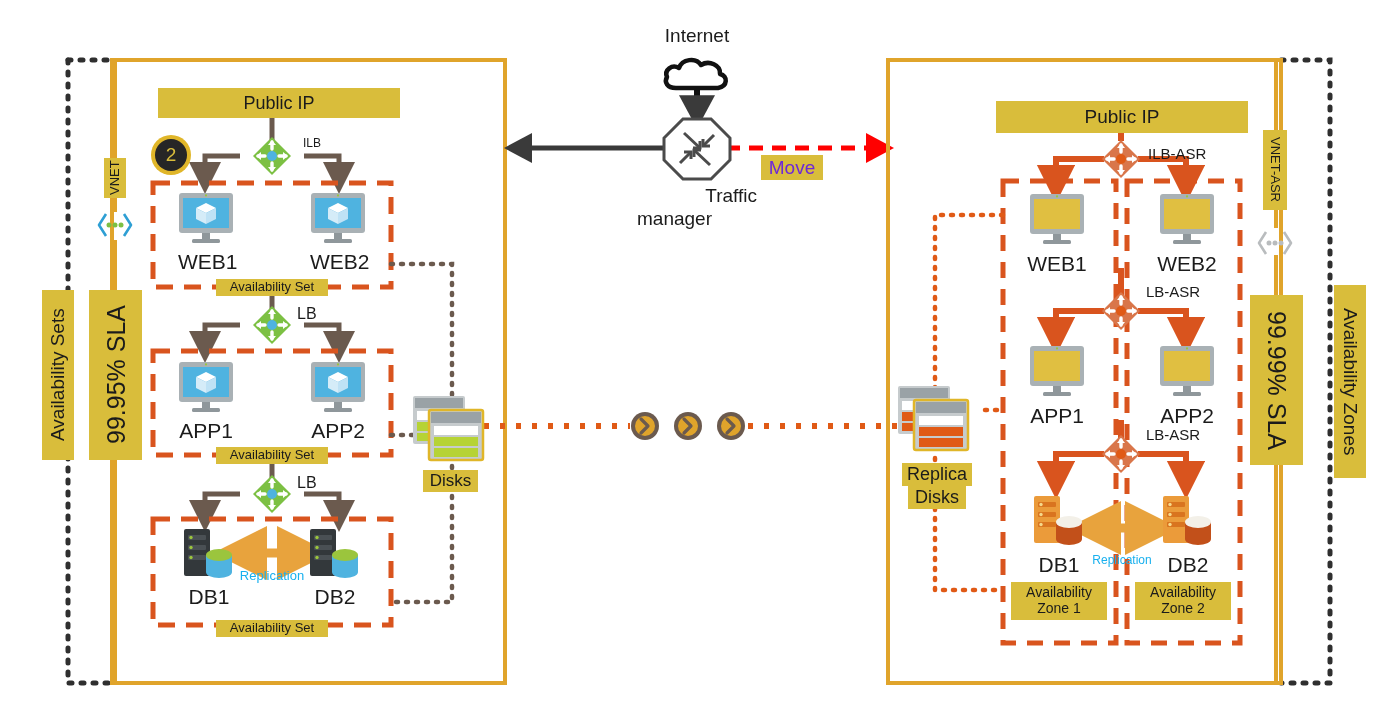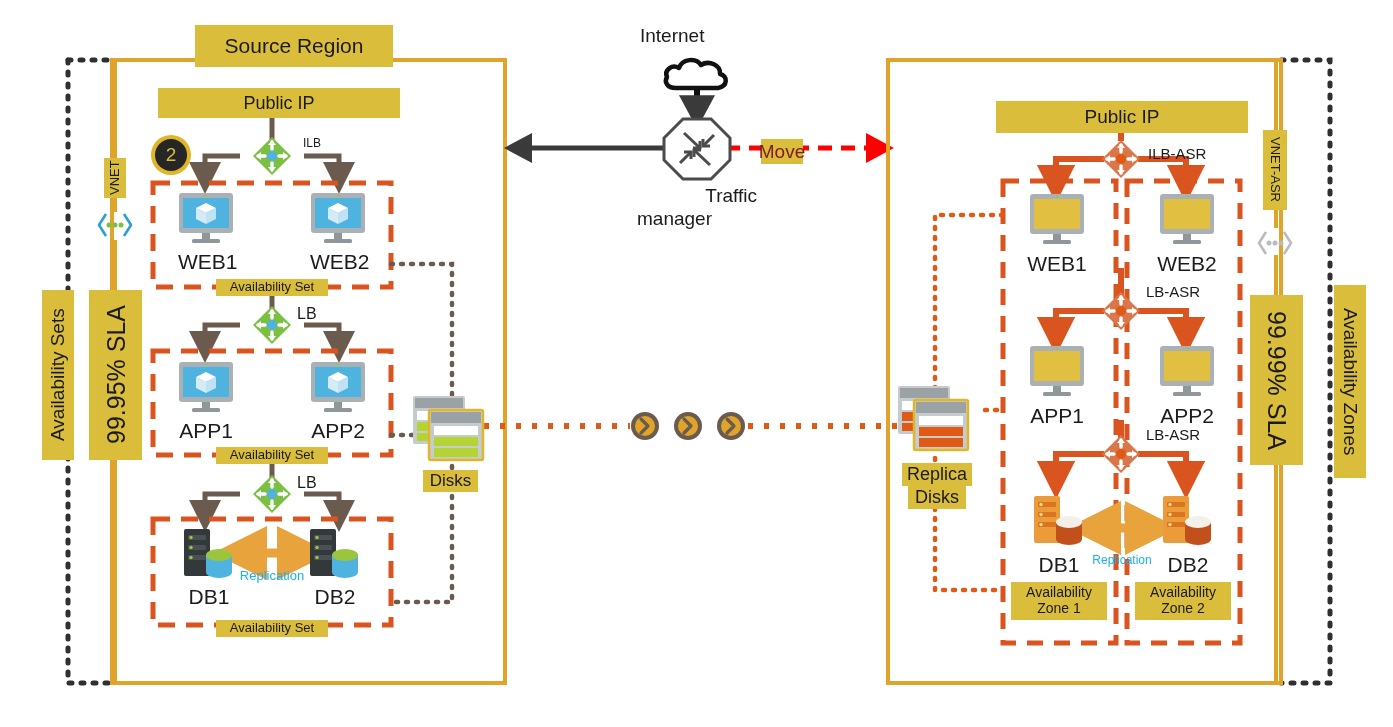--- a/index.html
+++ b/index.html
@@ -160,21 +160,20 @@
         <path d="M684,419 L691,426 L684,433" fill="none" stroke="#6b5a4e" stroke-width="3.2" stroke-linecap="round" stroke-linejoin="round"></path>
       </g>
       <g>
         <circle cx="731" cy="426" r="14" fill="#6b5a4e"></circle>
         <circle cx="731" cy="426" r="10" fill="#e0a42b"></circle>
         <path d="M727,419 L734,426 L727,433" fill="none" stroke="#6b5a4e" stroke-width="3.2" stroke-linecap="round" stroke-linejoin="round"></path>
       </g>
     </g>
   </svg>
 
-  <div class="abs gold-label" style="left:195px;top:25px;width:198px;height:42px;font-size:21px">Source Region</div>
 
   <div class="abs gold-label" style="left:158px;top:88px;width:242px;height:30px;font-size:18px">Public IP</div>
 
   <div class="abs" style="left:150px;top:134px;width:42px;height:42px">
     <svg width="42" height="42">
       <circle cx="21" cy="21" r="20" fill="#e0b629"></circle>
       <circle cx="21" cy="21" r="16" fill="#262626"></circle>
     </svg>
     <div class="abs" style="left:0;top:0;width:42px;height:42px;display:flex;align-items:center;
          justify-content:center;color:#d9bd3b;font-size:19px">2</div>
@@ -306,21 +305,21 @@
     <rect x="4" y="26" width="16" height="9" fill="#b6d335"></rect>
     <rect x="4" y="37" width="16" height="8" fill="#b6d335"></rect>
     <rect x="16" y="14" width="54" height="50" rx="2" fill="#c6cbcd" stroke="#e0b629" stroke-width="2.5"></rect>
     <rect x="18" y="16" width="50" height="11" fill="#9aa2a6"></rect>
     <rect x="21" y="30" width="44" height="9" fill="#ffffff"></rect>
     <rect x="21" y="41" width="44" height="9" fill="#b6d335"></rect>
     <rect x="21" y="52" width="44" height="9" fill="#b6d335"></rect>
   </svg>
   <div class="abs gold-label" style="left:423px;top:470px;width:55px;height:22px;font-size:17px">Disks</div>
 
-  <div class="abs plain" style="left:640px;top:25px;width:114px;text-align:left;font-size:19px">Internet</div>
+  <div class="abs plain" style="left:640px;top:25px;width:114px;text-align:center;font-size:19px">Internet</div>
 
   <svg class="abs" style="left:660px;top:52px" width="74" height="40">
     <path d="M16,36 C7,36 4,30 7,25 C4,18 12,12 19,16 C22,7 36,5 41,13
              C49,8 61,13 60,22 C68,24 68,34 58,36 Z" fill="none" stroke="#111" stroke-width="4.5" stroke-linejoin="round"></path>
   </svg>
 
   <svg class="abs" style="left:662px;top:117px" width="70" height="64">
     <path d="M21,2 L49,2 L68,21 L68,43 L49,62 L21,62 L2,43 L2,21 Z" fill="#ffffff" stroke="#4b4b4b" stroke-width="3"></path>
     <path d="M22,16 L38,31" stroke="#4b4b4b" stroke-width="3"></path>
     <path d="M31,31 L38,31 L38,24" fill="none" stroke="#4b4b4b" stroke-width="3"></path>
@@ -328,21 +327,21 @@
     <path d="M39,33 L32,33 L32,40" fill="none" stroke="#4b4b4b" stroke-width="3"></path>
     <path d="M52,18 L41,29" stroke="#4b4b4b" stroke-width="3"></path>
     <path d="M41,22 L41,29 L48,29" fill="none" stroke="#4b4b4b" stroke-width="3"></path>
     <path d="M18,46 L29,35" stroke="#4b4b4b" stroke-width="3"></path>
     <path d="M29,42 L29,35 L22,35" fill="none" stroke="#4b4b4b" stroke-width="3"></path>
   </svg>
 
   <div class="abs plain" style="left:637px;top:185px;width:120px;text-align:right;font-size:19px">Traffic</div>
   <div class="abs plain" style="left:637px;top:208px;width:120px;text-align:left;font-size:19px">manager</div>
 
-  <div class="abs gold-label" style="left:761px;top:139px;width:42px;height:25px;font-size:19px;color:#7f1d1d">Move</div>
+  <div class="abs gold-label" style="left:761px;top:155px;width:62px;height:25px;font-size:19px;color:#6d28d9">Move</div>
 
 
   <div class="abs gold-label" style="left:996px;top:101px;width:252px;height:32px;font-size:19px">Public IP</div>
 
   <div class="abs gold-label vlabel" style="left:1263px;top:130px;width:24px;height:80px;font-size:13px">VNET-ASR</div>
   <svg class="abs" style="left:1256px;top:228px" width="38" height="30">
     <path d="M10,4 L3,15 L10,26" fill="none" stroke="#b9bcbe" stroke-width="2.6" stroke-linejoin="round"></path>
     <path d="M28,4 L35,15 L28,26" fill="none" stroke="#b9bcbe" stroke-width="2.6" stroke-linejoin="round"></path>
     <circle cx="13" cy="15" r="2.5" fill="#b9bcbe"></circle>
     <circle cx="19" cy="15" r="2.5" fill="#b9bcbe"></circle>

